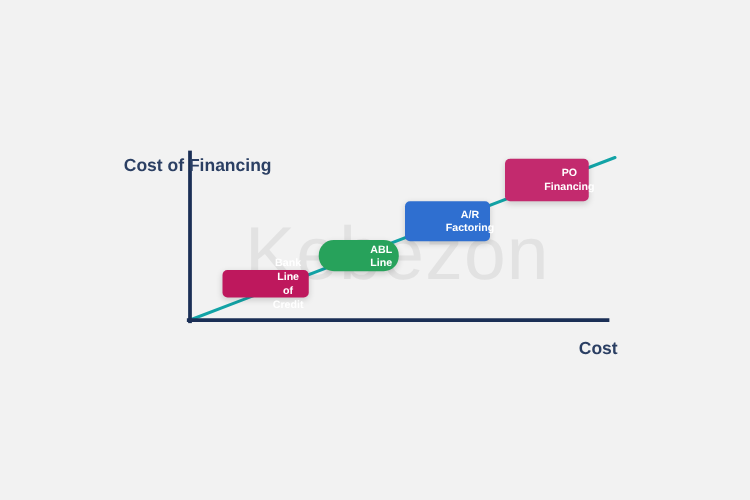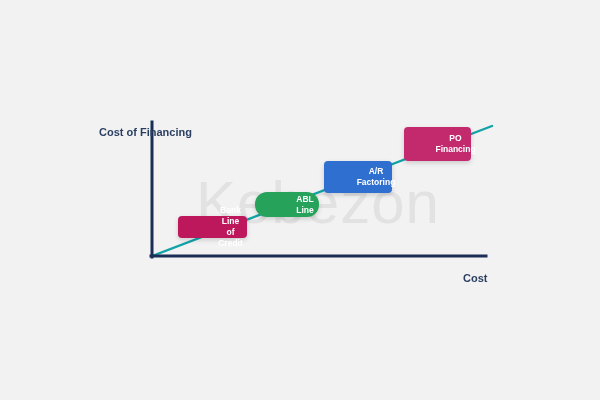--- a/index.html
+++ b/index.html
@@ -43,21 +43,21 @@
     width: 600px;
     height: 400px;
     z-index: 2;
     overflow: visible;
   }
 
   
   .axis-label {
     position: absolute;
     color: #2b3f63;
-    font-size: 11px;
+    font-size: 14px;
     font-weight: bold;
     line-height: 12px;
     z-index: 4;
     white-space: nowrap;
   }
   .axis-label.y {
     left: 99px;
     top: 126px;
     text-align: center;
     width: 52px;

